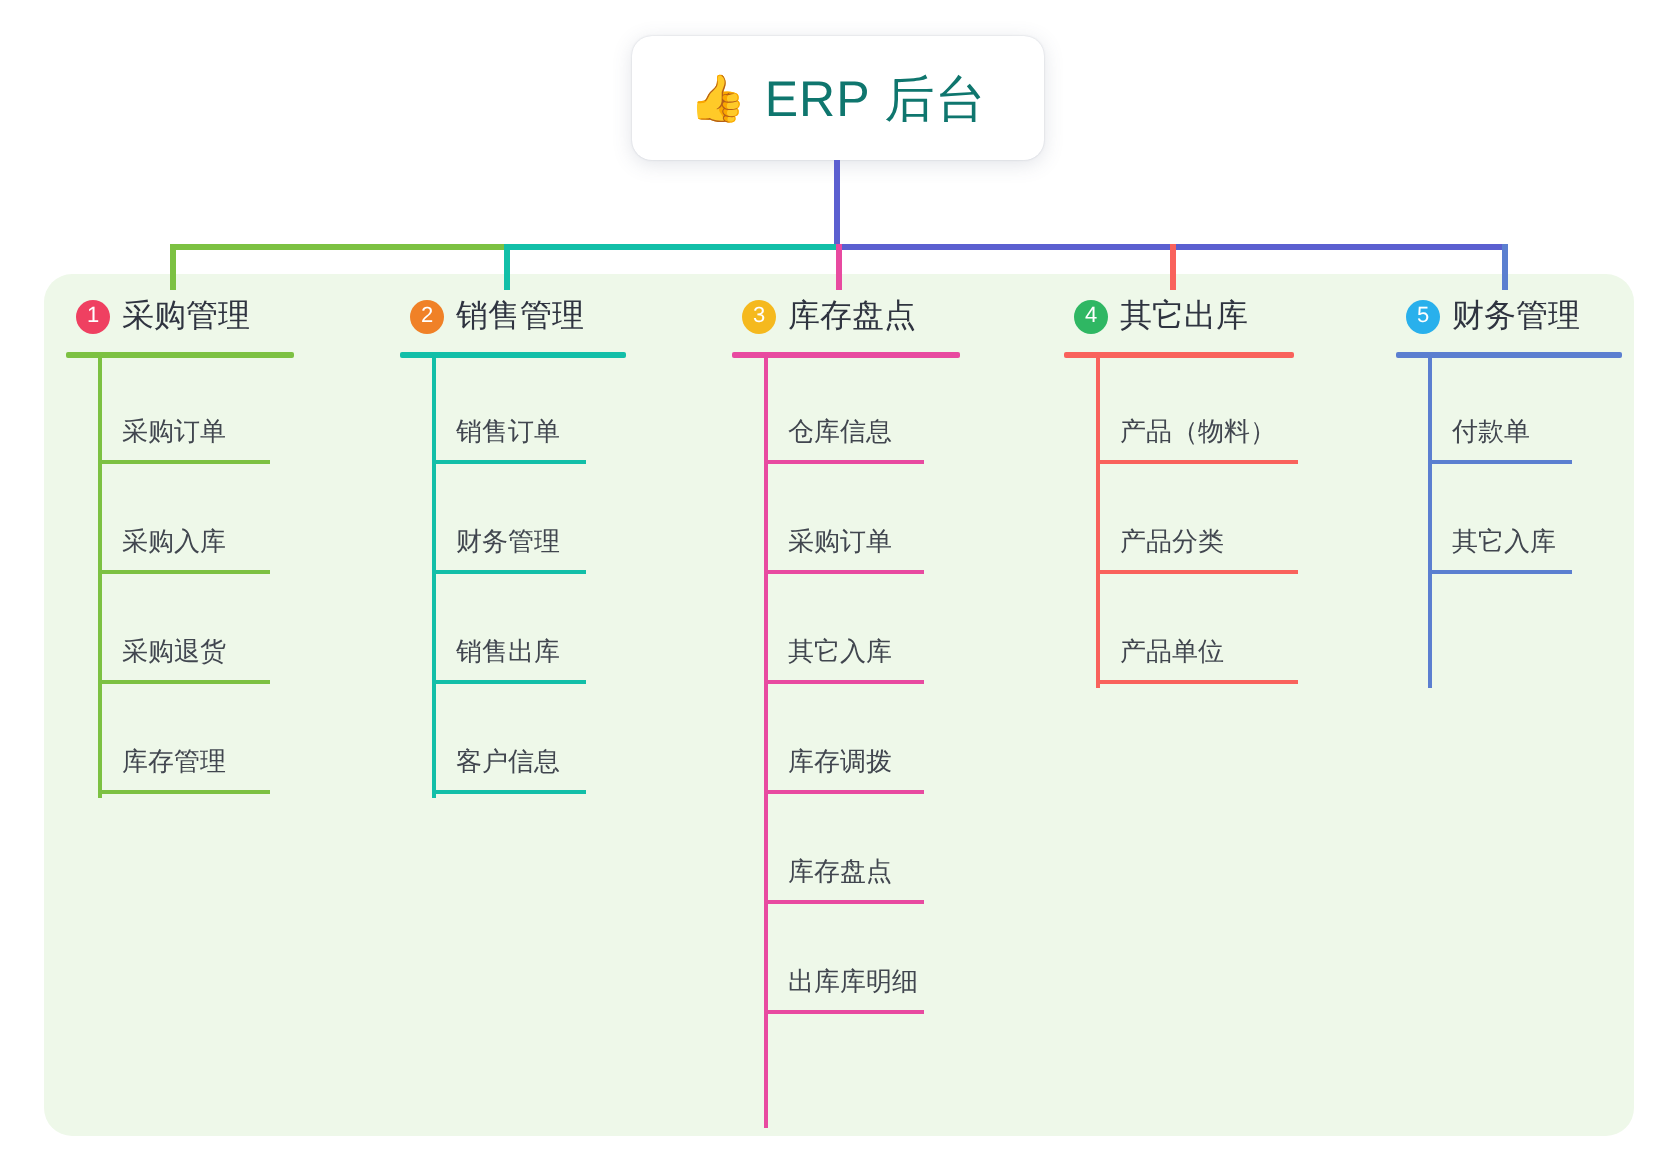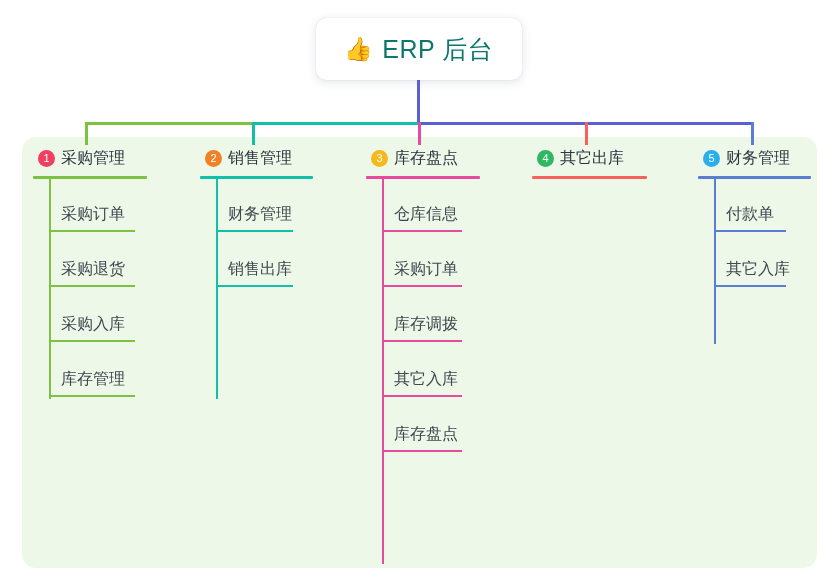--- a/index.html
+++ b/index.html
@@ -63,21 +63,21 @@
     position:absolute;left:16px;top:0;width:2px;
   }
   .leaf{
     position:relative;
     height:55px;
     padding-left:28px;
     box-sizing:border-box;
   }
   .leaf-text{
     position:absolute;left:28px;bottom:9px;
-    font-size:16px;color:#41464f;white-space:nowrap;
+    font-size:13px;color:#41464f;white-space:nowrap;
   }
   .leaf-rule{
     position:absolute;left:16px;bottom:2px;height:2px;
   }
 </style>
 </head>
 <body>
 
 <div id="canvas">
 
@@ -107,47 +107,55 @@
           <span class="col-title">采购管理</span>
         </div>
         <div class="head-rule" style="background: rgb(124, 193, 66); width: 114px;"></div>
         <div class="col-body">
           <div class="spine" style="background: rgb(124, 193, 66); height: 220px;"></div>
           <div class="leaf">
             <span class="leaf-text">采购订单</span>
             <div class="leaf-rule" style="background: rgb(124, 193, 66); width: 86px;"></div>
           </div>
           <div class="leaf">
+            <span class="leaf-text">采购入库</span>
+            <div class="leaf-rule" style="background: rgb(124, 193, 66); width: 86px;"></div>
+          </div>
+          <div class="leaf">
             <span class="leaf-text">采购退货</span>
-            <div class="leaf-rule" style="background: rgb(124, 193, 66); width: 86px;"></div>
-          </div>
-          <div class="leaf">
-            <span class="leaf-text">采购入库</span>
             <div class="leaf-rule" style="background: rgb(124, 193, 66); width: 86px;"></div>
           </div>
           <div class="leaf">
             <span class="leaf-text">库存管理</span>
             <div class="leaf-rule" style="background: rgb(124, 193, 66); width: 86px;"></div>
           </div>
         </div>
       </div>
       <div class="col" style="left: 200px;">
         <div class="col-head">
           <span class="badge" style="background: rgb(240, 129, 39);">2</span>
           <span class="col-title">销售管理</span>
         </div>
         <div class="head-rule" style="background: rgb(18, 191, 168); width: 113px;"></div>
         <div class="col-body">
           <div class="spine" style="background: rgb(18, 191, 168); height: 220px;"></div>
           <div class="leaf">
+            <span class="leaf-text">销售订单</span>
+            <div class="leaf-rule" style="background: rgb(18, 191, 168); width: 77px;"></div>
+          </div>
+          <div class="leaf">
             <span class="leaf-text">财务管理</span>
             <div class="leaf-rule" style="background: rgb(18, 191, 168); width: 77px;"></div>
           </div>
           <div class="leaf">
             <span class="leaf-text">销售出库</span>
+            <div class="leaf-rule" style="background: rgb(18, 191, 168); width: 77px;"></div>
+          </div>
+          <div class="leaf">
+            <span class="leaf-text">客户信息</span>
             <div class="leaf-rule" style="background: rgb(18, 191, 168); width: 77px;"></div>
           </div>
         </div>
       </div>
       <div class="col" style="left: 366px;">
         <div class="col-head">
           <span class="badge" style="background: rgb(245, 185, 30);">3</span>
           <span class="col-title">库存盘点</span>
         </div>
         <div class="head-rule" style="background: rgb(232, 74, 160); width: 114px;"></div>
@@ -155,39 +163,58 @@
           <div class="spine" style="background: rgb(232, 74, 160); height: 385px;"></div>
           <div class="leaf">
             <span class="leaf-text">仓库信息</span>
             <div class="leaf-rule" style="background: rgb(232, 74, 160); width: 80px;"></div>
           </div>
           <div class="leaf">
             <span class="leaf-text">采购订单</span>
             <div class="leaf-rule" style="background: rgb(232, 74, 160); width: 80px;"></div>
           </div>
           <div class="leaf">
+            <span class="leaf-text">其它入库</span>
+            <div class="leaf-rule" style="background: rgb(232, 74, 160); width: 80px;"></div>
+          </div>
+          <div class="leaf">
             <span class="leaf-text">库存调拨</span>
             <div class="leaf-rule" style="background: rgb(232, 74, 160); width: 80px;"></div>
           </div>
           <div class="leaf">
-            <span class="leaf-text">其它入库</span>
-            <div class="leaf-rule" style="background: rgb(232, 74, 160); width: 80px;"></div>
-          </div>
-          <div class="leaf">
             <span class="leaf-text">库存盘点</span>
+            <div class="leaf-rule" style="background: rgb(232, 74, 160); width: 80px;"></div>
+          </div>
+          <div class="leaf">
+            <span class="leaf-text">出库库明细</span>
             <div class="leaf-rule" style="background: rgb(232, 74, 160); width: 80px;"></div>
           </div>
         </div>
       </div>
       <div class="col" style="left: 532px;">
         <div class="col-head">
           <span class="badge" style="background: rgb(47, 183, 99);">4</span>
           <span class="col-title">其它出库</span>
         </div>
         <div class="head-rule" style="background: rgb(249, 98, 92); width: 115px;"></div>
+        <div class="col-body">
+          <div class="spine" style="background: rgb(249, 98, 92); height: 165px;"></div>
+          <div class="leaf">
+            <span class="leaf-text">产品（物料）</span>
+            <div class="leaf-rule" style="background: rgb(249, 98, 92); width: 101px;"></div>
+          </div>
+          <div class="leaf">
+            <span class="leaf-text">产品分类</span>
+            <div class="leaf-rule" style="background: rgb(249, 98, 92); width: 101px;"></div>
+          </div>
+          <div class="leaf">
+            <span class="leaf-text">产品单位</span>
+            <div class="leaf-rule" style="background: rgb(249, 98, 92); width: 101px;"></div>
+          </div>
+        </div>
       </div>
       <div class="col" style="left: 698px;">
         <div class="col-head">
           <span class="badge" style="background: rgb(41, 176, 236);">5</span>
           <span class="col-title">财务管理</span>
         </div>
         <div class="head-rule" style="background: rgb(91, 127, 208); width: 113px;"></div>
         <div class="col-body">
           <div class="spine" style="background: rgb(91, 127, 208); height: 165px;"></div>
           <div class="leaf">

